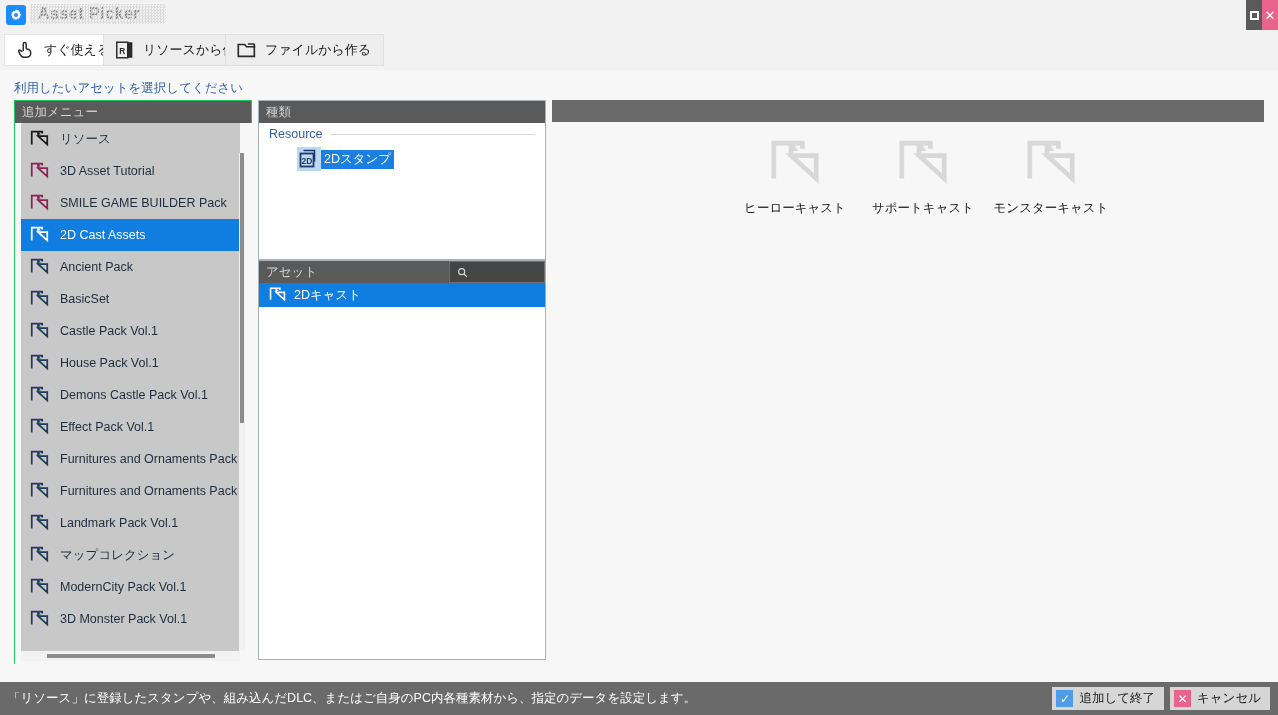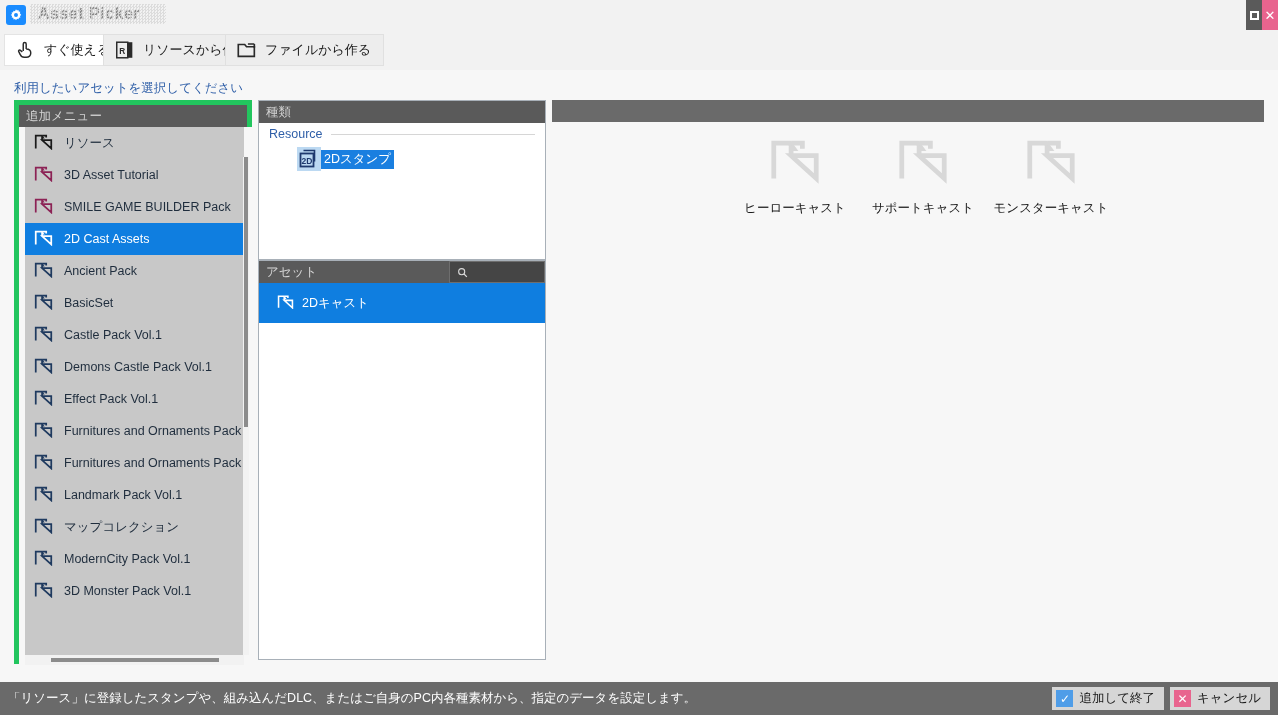--- a/index.html
+++ b/index.html
@@ -73,21 +73,21 @@
 
   
   .panel-header {
     height: 22px; background: #5a5a5a; color: #d4d4d4;
     font-size: 12.5px; display: flex; align-items: center;
     padding-left: 7px; position: relative;
   }
 
   #left-panel {
     position: absolute; left: 14px; top: 100px; width: 238px; height: 564px;
-    background: #ffffff; border: 5px solid #22c55e;
+    background: #ffffff; border: 1px solid #22c55e;
   }
   #left-list-wrap {
     position: absolute; left: 0; top: 22px; width: 238px; height: 542px;
     background: #f7f7f7; overflow: hidden;
   }
   #left-list {
     position: absolute; left: 6px; top: 0; width: 219px; height: 528px;
     background: #c8c8c8; overflow: hidden;
   }
   .side-item {
@@ -143,22 +143,22 @@
     background: #fef9c3; border: 1px solid #a8b0b8;
   }
   #asset-header { position: relative; }
   #asset-search {
     position: absolute; right: 0; top: 0; width: 96px; height: 22px;
     background: #454545; border: 1px solid #6e6e6e;
     display: flex; align-items: center; padding-left: 6px; cursor: text;
   }
   #asset-body { position: absolute; left: 0; top: 22px; right: 0; bottom: 0; background: #fff; }
   .asset-row {
-    height: 40px; display: flex; align-items: center; gap: 8px;
-    padding-left: 18px; font-size: 12.5px; cursor: pointer;
+    height: 24px; display: flex; align-items: center; gap: 8px;
+    padding-left: 10px; font-size: 12.5px; cursor: pointer;
   }
   .asset-row.selected { background: #0f7ee0; color: #ffffff; }
 
   #right-panel {
     position: absolute; left: 552px; top: 100px; right: 14px; height: 560px;
     background: #f7f7f7;
   }
   #right-header { height: 22px; background: #6a6a6a; }
   #right-grid {
     position: absolute; left: 0; top: 22px; right: 0; bottom: 0;
@@ -298,20 +298,27 @@
               <path fill="none" stroke="#1f3a5f" stroke-width="2.2" d="M10.2 3.2h5.2v2.6"></path>
             </svg></span>
           <span>BasicSet</span>
         </div>
         <div class="side-item">
           <span class="fi"><svg viewBox="0 0 24 22" width="19" height="17.416666666666668">
               <path fill="none" stroke="#1f3a5f" stroke-width="2.2" d="M2.2 19.5V3.2h7.3l1.9 2.6h-1.2V9m0 0h11.6v10.5z"></path>
               <path fill="none" stroke="#1f3a5f" stroke-width="2.2" d="M10.2 3.2h5.2v2.6"></path>
             </svg></span>
           <span>Castle Pack Vol.1</span>
+        </div>
+        <div class="side-item">
+          <span class="fi"><svg viewBox="0 0 24 22" width="19" height="17.416666666666668">
+              <path fill="none" stroke="#1f3a5f" stroke-width="2.2" d="M2.2 19.5V3.2h7.3l1.9 2.6h-1.2V9m0 0h11.6v10.5z"></path>
+              <path fill="none" stroke="#1f3a5f" stroke-width="2.2" d="M10.2 3.2h5.2v2.6"></path>
+            </svg></span>
+          <span>House Pack Vol.1</span>
         </div>
         <div class="side-item">
           <span class="fi"><svg viewBox="0 0 24 22" width="19" height="17.416666666666668">
               <path fill="none" stroke="#1f3a5f" stroke-width="2.2" d="M2.2 19.5V3.2h7.3l1.9 2.6h-1.2V9m0 0h11.6v10.5z"></path>
               <path fill="none" stroke="#1f3a5f" stroke-width="2.2" d="M10.2 3.2h5.2v2.6"></path>
             </svg></span>
           <span>Demons Castle Pack Vol.1</span>
         </div>
         <div class="side-item">
           <span class="fi"><svg viewBox="0 0 24 22" width="19" height="17.416666666666668">

